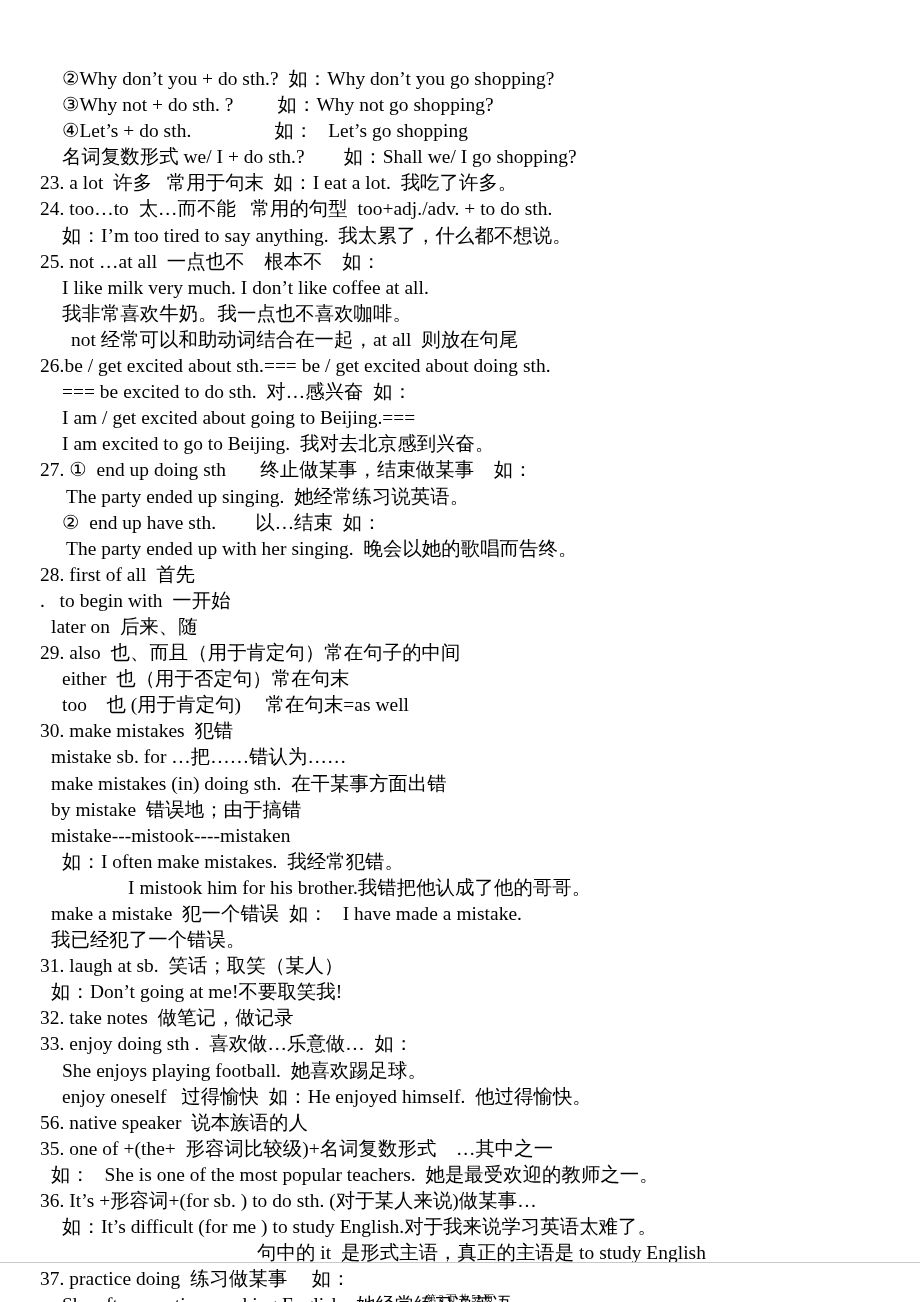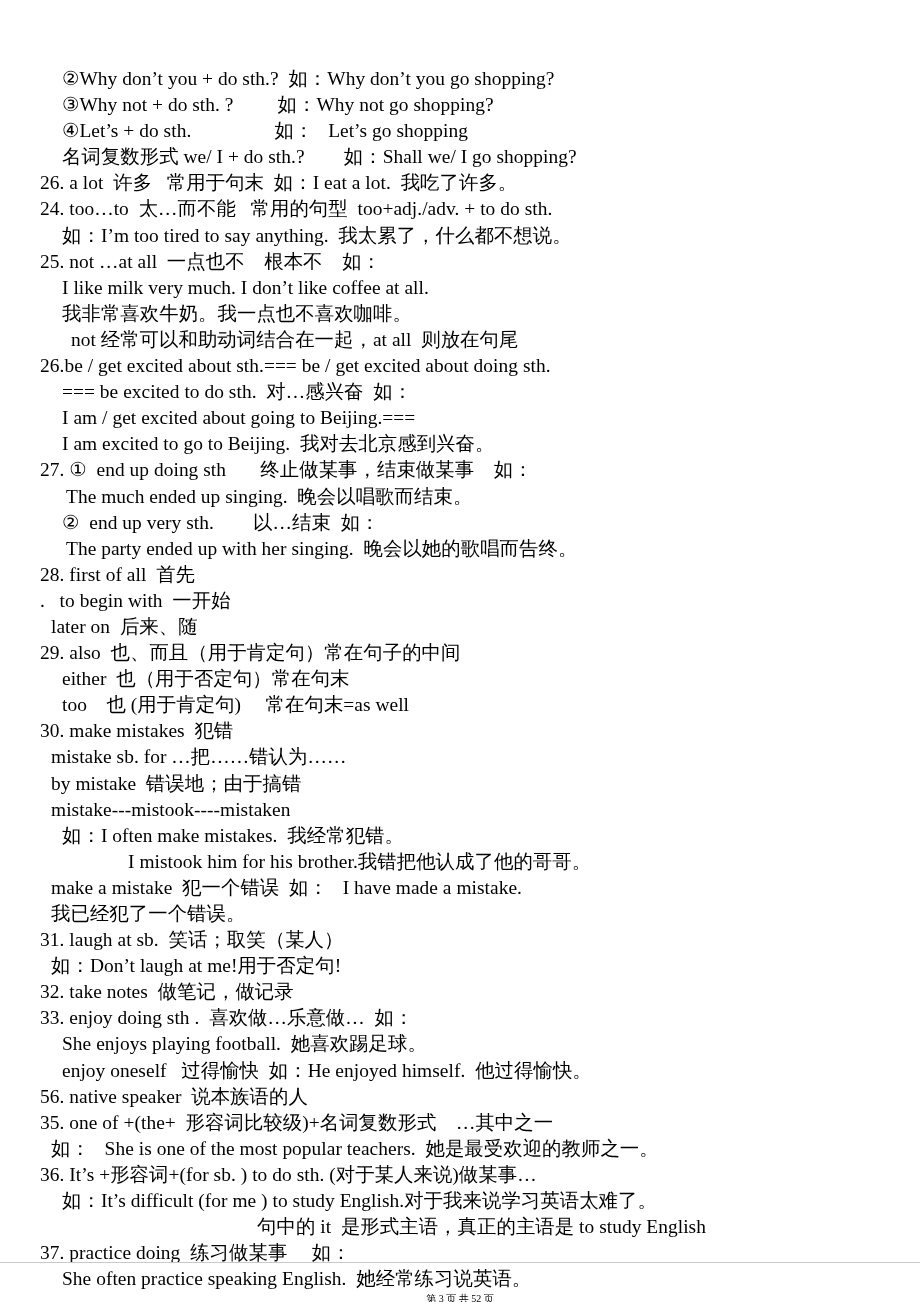--- a/index.html
+++ b/index.html
@@ -66,51 +66,52 @@
 </head>
 <body>
 
 <div id="page">
 
   <div id="body-text">
       <div class="ln i2">②Why don’t you + do sth.?  如：Why don’t you go shopping?</div>
       <div class="ln i2">③Why not + do sth. ?         如：Why not go shopping?</div>
       <div class="ln i2">④Let’s + do sth.                 如：   Let’s go shopping</div>
       <div class="ln i2">名词复数形式 we/ I + do sth.?        如：Shall we/ I go shopping?</div>
-      <div class="ln i0">26. a lot  许多   常用于句末  如：I eat a lot.  我吃了许多。</div>
+      <div class="ln i0">23. a lot  许多   常用于句末  如：I eat a lot.  我吃了许多。</div>
       <div class="ln i0">24. too…to  太…而不能   常用的句型  too+adj./adv. + to do sth.</div>
       <div class="ln i2">如：I’m too tired to say anything.  我太累了，什么都不想说。</div>
       <div class="ln i0">25. not …at all  一点也不    根本不    如：</div>
       <div class="ln i2">I like milk very much. I don’t like coffee at all.</div>
       <div class="ln i2">我非常喜欢牛奶。我一点也不喜欢咖啡。</div>
       <div class="ln i3"> not 经常可以和助动词结合在一起，at all  则放在句尾</div>
       <div class="ln i0">26.be / get excited about sth.=== be / get excited about doing sth.</div>
       <div class="ln i2">=== be excited to do sth.  对…感兴奋  如：</div>
       <div class="ln i2">I am / get excited about going to Beijing.===</div>
       <div class="ln i2">I am excited to go to Beijing.  我对去北京感到兴奋。</div>
       <div class="ln i0">27. ①  end up doing sth       终止做某事，结束做某事    如：</div>
-      <div class="ln i3">The much ended up singing.  晚会以唱歌而结束。</div>
-      <div class="ln i2">②  end up very sth.        以…结束  如：</div>
+      <div class="ln i3">The party ended up singing.  她经常练习说英语。</div>
+      <div class="ln i2">②  end up have sth.        以…结束  如：</div>
       <div class="ln i3">The party ended up with her singing.  晚会以她的歌唱而告终。</div>
       <div class="ln i0">28. first of all  首先</div>
       <div class="ln i0">.   to begin with  一开始</div>
       <div class="ln i1">later on  后来、随</div>
       <div class="ln i0">29. also  也、而且（用于肯定句）常在句子的中间</div>
       <div class="ln i2">either  也（用于否定句）常在句末</div>
       <div class="ln i2">too    也 (用于肯定句)     常在句末=as well</div>
       <div class="ln i0">30. make mistakes  犯错</div>
       <div class="ln i1">mistake sb. for …把……错认为……</div>
+      <div class="ln i1">make mistakes (in) doing sth.  在干某事方面出错</div>
       <div class="ln i1">by mistake  错误地；由于搞错</div>
       <div class="ln i1">mistake---mistook----mistaken</div>
       <div class="ln i2">如：I often make mistakes.  我经常犯错。</div>
       <div class="ln i7">I mistook him for his brother.我错把他认成了他的哥哥。</div>
       <div class="ln i1">make a mistake  犯一个错误  如：   I have made a mistake.</div>
       <div class="ln i1">我已经犯了一个错误。</div>
       <div class="ln i0">31. laugh at sb.  笑话；取笑（某人）</div>
-      <div class="ln i1">如：Don’t laugh at me!用于否定句!</div>
+      <div class="ln i1">如：Don’t going at me!不要取笑我!</div>
       <div class="ln i0">32. take notes  做笔记，做记录</div>
       <div class="ln i0">33. enjoy doing sth .  喜欢做…乐意做…  如：</div>
       <div class="ln i2">She enjoys playing football.  她喜欢踢足球。</div>
       <div class="ln i2">enjoy oneself   过得愉快  如：He enjoyed himself.  他过得愉快。</div>
       <div class="ln i0">56. native speaker  说本族语的人</div>
       <div class="ln i0">35. one of +(the+  形容词比较级)+名词复数形式    …其中之一</div>
       <div class="ln i1">如：   She is one of the most popular teachers.  她是最受欢迎的教师之一。</div>
       <div class="ln i0">36. It’s +形容词+(for sb. ) to do sth. (对于某人来说)做某事…</div>
       <div class="ln i2">如：It’s difficult (for me ) to study English.对于我来说学习英语太难了。</div>
       <div class="ln i4">句中的 it  是形式主语，真正的主语是 to study English</div>

